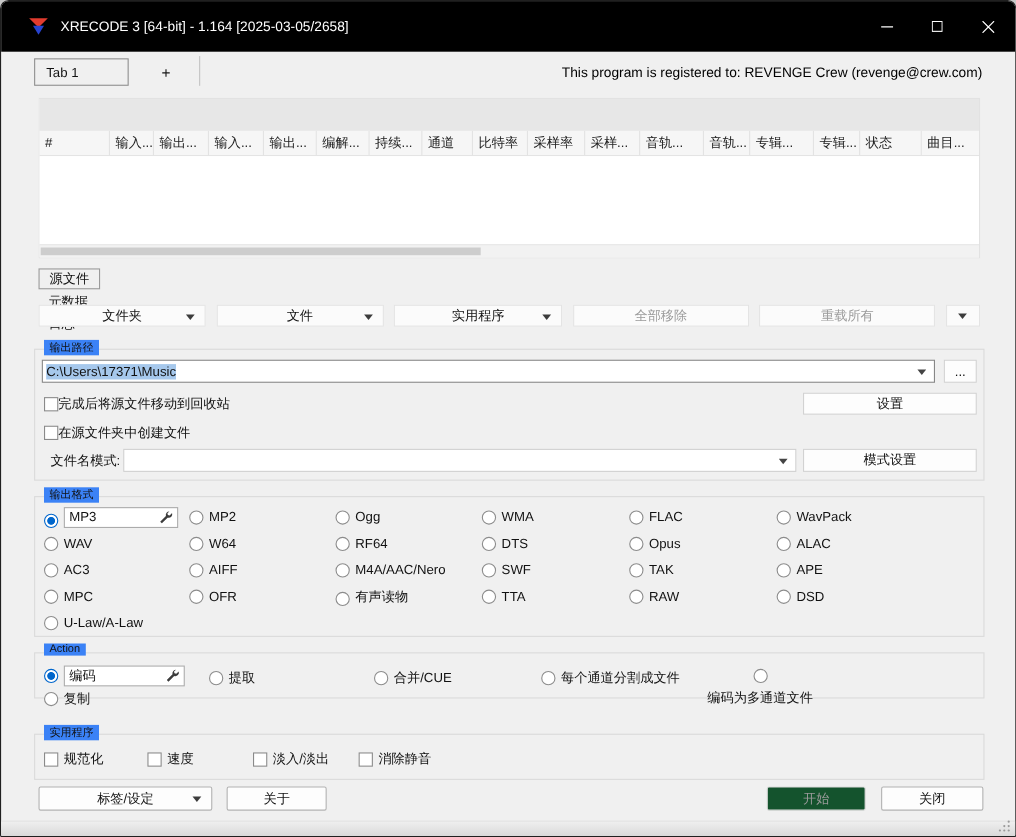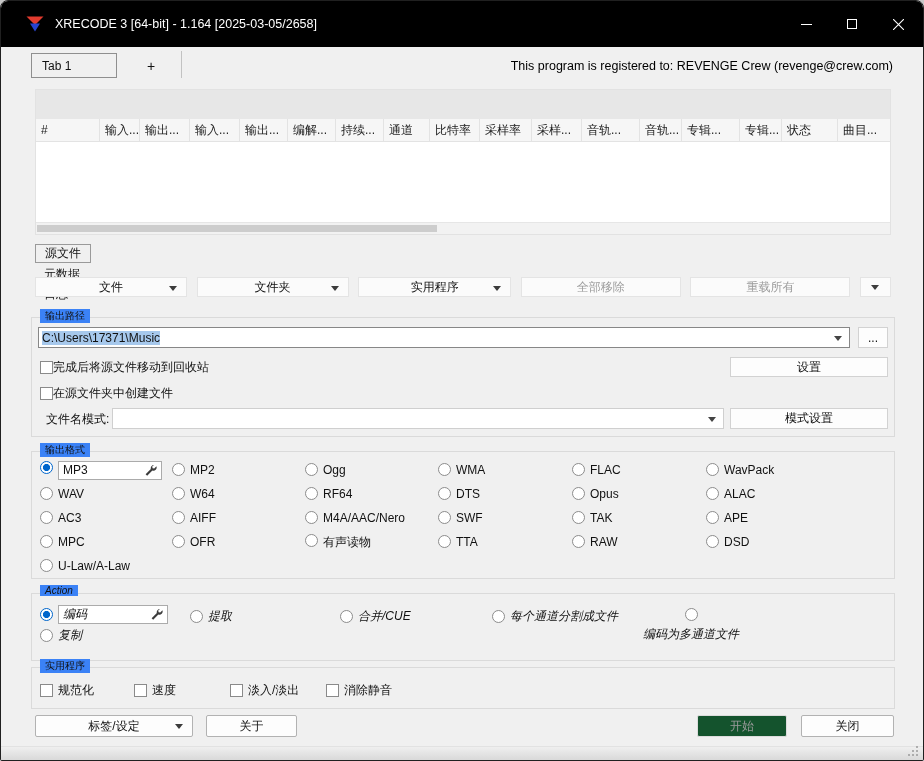--- a/index.html
+++ b/index.html
@@ -53,21 +53,21 @@
   .caret { width:0; height:0; border-left:4px solid transparent; border-right:4px solid transparent;
            border-top:5px solid #3c3c3c; }
   .tbtn .caret { position:absolute; right:9px; top:8px; }
   .disabled { color:#9b9b9b; }
 
   
   .group { position:absolute; left:30px; width:864px; border:1px solid #dadada; }
   .gtitle { position:absolute; top:-9px; left:8px; background:#3b82f6; padding:0 5px; font-size:10px; }
   #grp-path { top:316px; height:120px; }
   #grp-format { top:450px; height:128px; }
-  #grp-action { top:592px; height:68px;font-style:italic; }
+  #grp-action { top:592px; height:42px; }
   #grp-set { top:666px; height:42px; }
 
   
   .combo { position:absolute; background:#fff; border:1px solid #878787; height:21px; display:flex;
            align-items:center; padding:0 22px 0 3px; }
   .combo .caret { position:absolute; right:7px; top:8px; border-top-color:#444; }
   #path-combo { left:6px; top:9px; width:812px; }
   .sel-text { background:#a6c8ec; }
   .btn { background:#fdfdfd; border:1px solid #d2d2d2; display:flex; align-items:center; justify-content:center; }
   #browse-btn { position:absolute; left:826px; top:9px; width:30px; height:21px; }
@@ -76,21 +76,21 @@
   .cb { width:13px; height:13px; background:#fff; border:1px solid #8a8a8a; flex:0 0 auto; }
   #cb-recycle { left:8px; top:41px; }
   #cb-source { left:8px; top:67px; }
   #pattern-label { position:absolute; left:14px; top:93px; }
   #pattern-combo { left:80px; top:90px; width:612px; border-color:#cfcfcf; }
   #pattern-btn { position:absolute; left:698px; top:90px; width:158px; height:21px; }
 
   
   .fmt-grid { position:absolute; left:8px; top:6px; right:4px; display:grid;
               grid-template-columns:132px 133px 133px 134px 134px 1fr; grid-auto-rows:24px; align-items:center; }
-  .opt { display:flex; align-items:flex-start; gap:5px; }
+  .opt { display:flex; align-items:flex-end; gap:5px; }
   .radio { width:13px; height:13px; border:1px solid #8c8c8c; border-radius:50%; background:#fff; flex:0 0 auto; }
   .radio.on { border-color:#0066cc; background:radial-gradient(circle,#0066cc 3.2px,#fff 3.9px); }
   .valbox { height:19px; background:#fff; border:1px solid #ababab; display:flex; align-items:center;
             gap:4px; padding:0 4px; }
   #fmt-mp3-box { width:104px; }
   #act-encode-box { width:110px; }
   .vlabel { flex:1 1 auto; }
   .wrench { width:13px; height:13px; flex:0 0 auto; }
   .aopt { position:absolute; display:flex; align-items:center; gap:5px; }
   #act-encode { left:8px; top:11px; }
@@ -191,25 +191,25 @@
     <div class="ltab">
       <span>元数据</span>
     </div>
     <div class="ltab">
       <span>日志</span>
     </div>
   </div>
 
   <div class="toolbar">
     <div class="tbtn w152">
+      <span>文件夹</span>
+      <span class="caret"></span>
+    </div>
+    <div class="tbtn w152">
       <span>文件</span>
-      <span class="caret"></span>
-    </div>
-    <div class="tbtn w152">
-      <span>文件夹</span>
       <span class="caret"></span>
     </div>
     <div class="tbtn w153">
       <span>实用程序</span>
       <span class="caret"></span>
     </div>
     <div class="tbtn w160 disabled">
       <span>全部移除</span>
     </div>
     <div class="tbtn w160 disabled">

